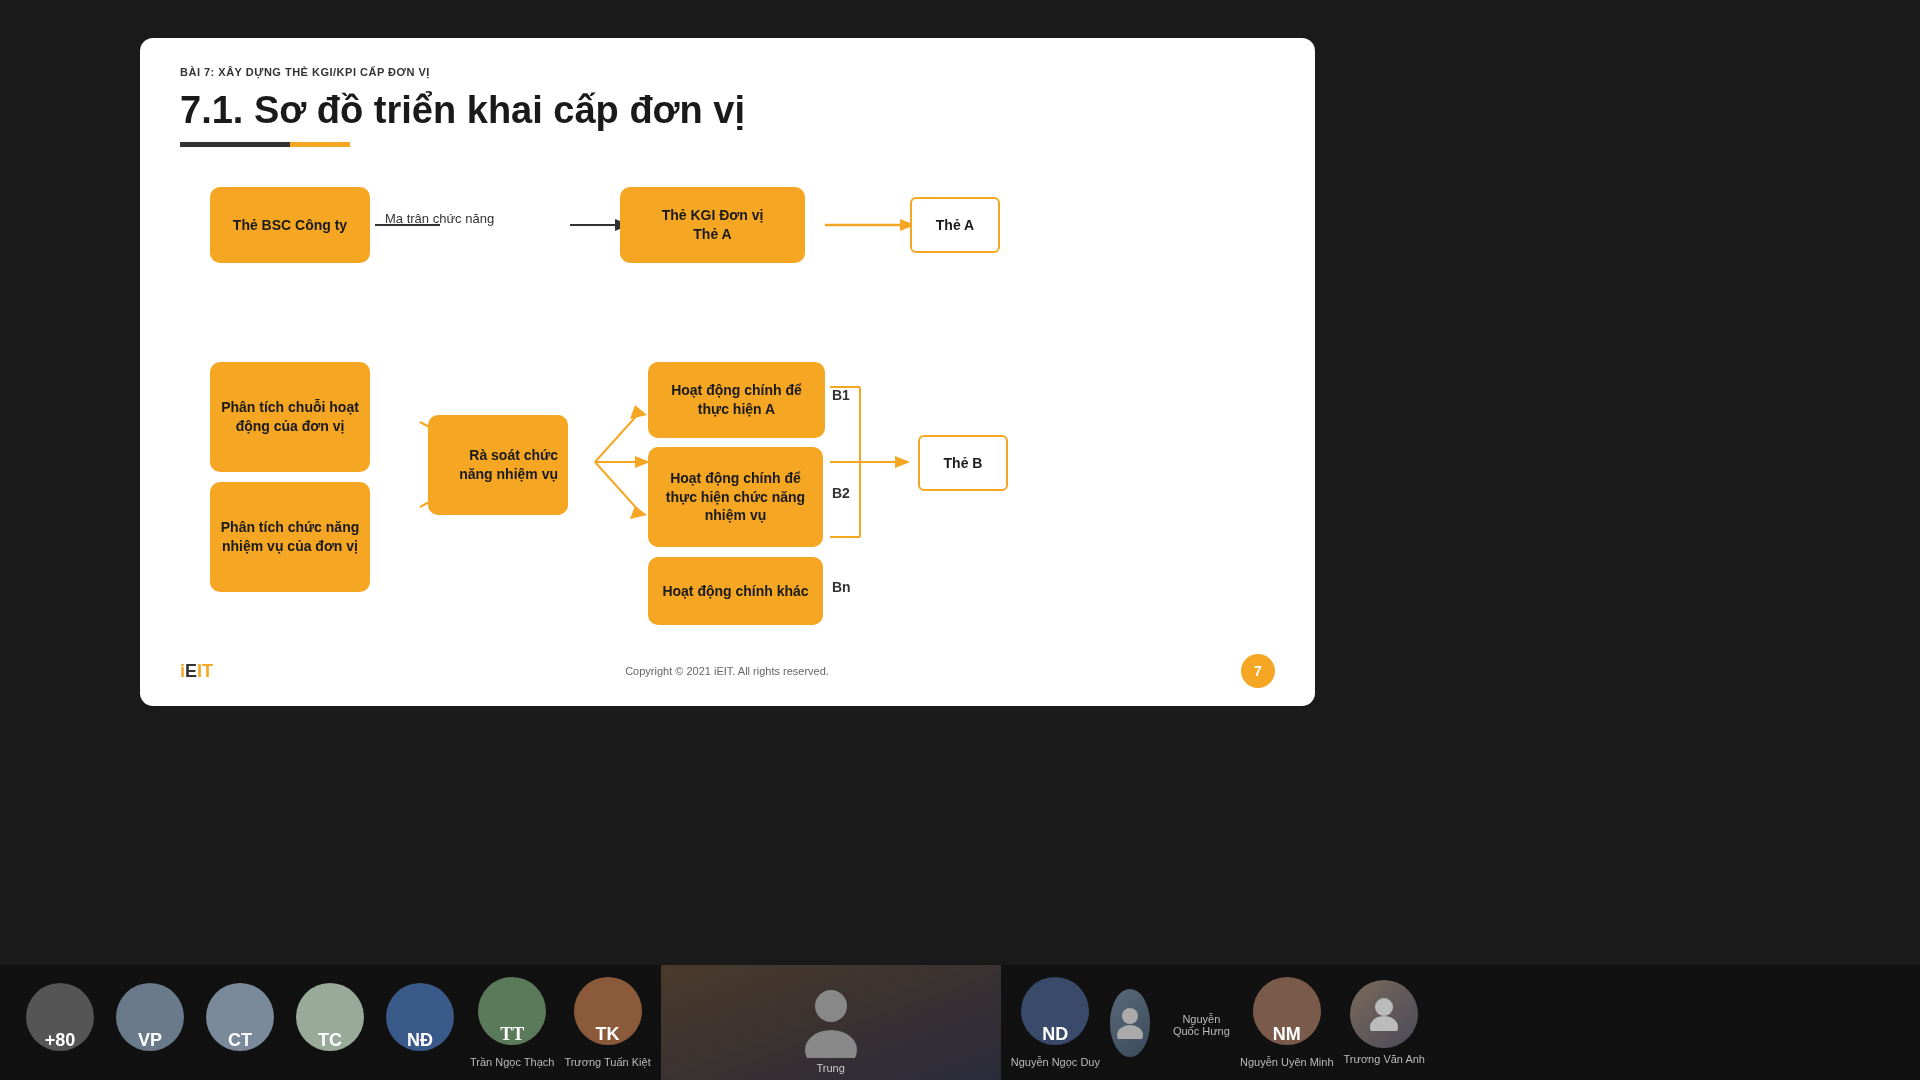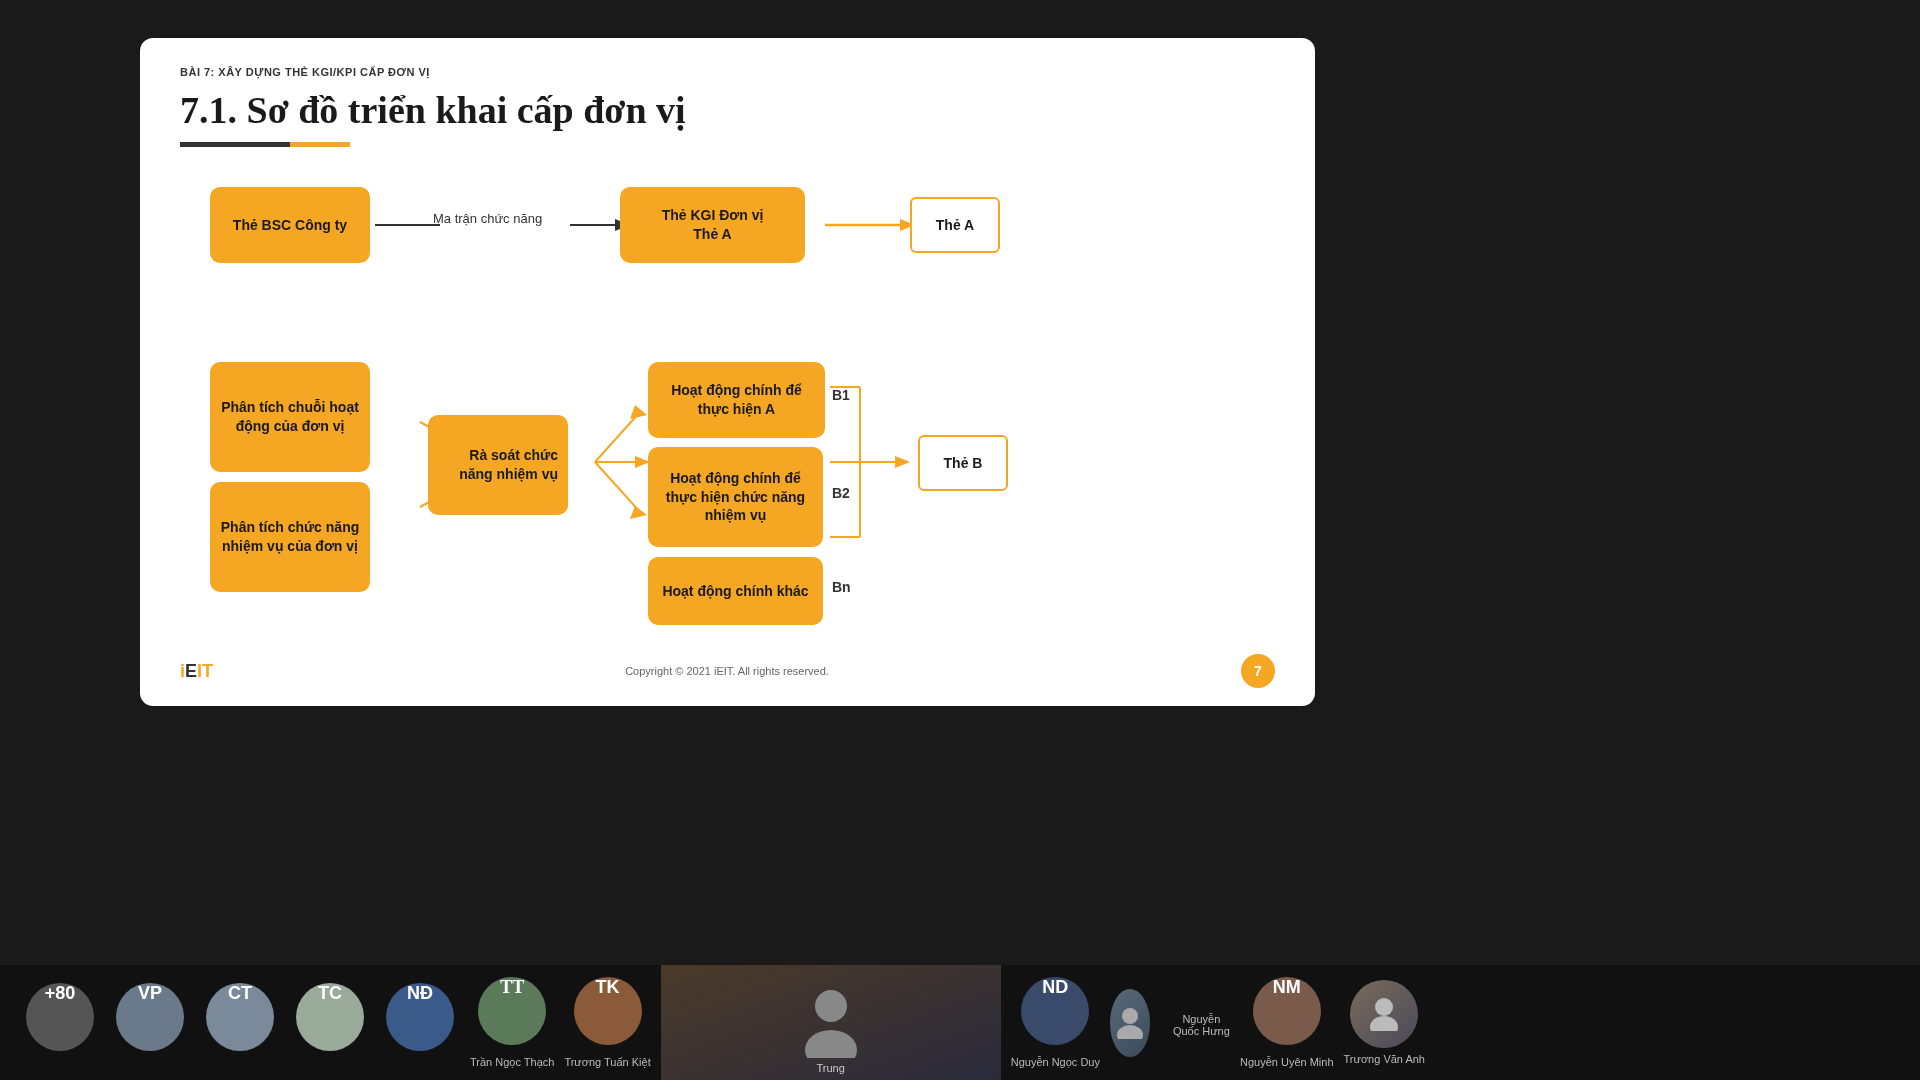--- a/index.html
+++ b/index.html
@@ -36,21 +36,20 @@
       letter-spacing: 0.5px;
       margin-bottom: 10px;
     }
 
     .slide-title {
       font-size: 38px;
       font-weight: bold;
       color: #1a1a1a;
       margin-bottom: 8px;
       line-height: 1.2;
-      font-family: Liberation Serif, serif;
     }
 
     .title-underline {
       display: flex;
       align-items: center;
       margin-bottom: 20px;
     }
 
     .underline-black {
       width: 110px;
@@ -168,21 +167,21 @@
       font-size: 14px;
       font-weight: bold;
       color: #fff;
     }
 
     .avatar {
       width: 68px;
       height: 68px;
       border-radius: 50%;
       display: flex;
-      align-items: flex-start;
+      align-items: flex-end;
       justify-content: center;
       font-size: 18px;
       font-weight: bold;
       color: #fff;
       margin-bottom: 6px;
     }
 
     .avatar-more {
       background: #555;
     }
@@ -290,21 +289,21 @@
         <line x1="650" y1="220" x2="680" y2="220" stroke="#f5a623" stroke-width="2"></line>
         <line x1="650" y1="295" x2="680" y2="295" stroke="#f5a623" stroke-width="2"></line>
         <line x1="650" y1="370" x2="680" y2="370" stroke="#f5a623" stroke-width="2"></line>
         <line x1="680" y1="220" x2="680" y2="370" stroke="#f5a623" stroke-width="2"></line>
         <line x1="680" y1="295" x2="720" y2="295" stroke="#f5a623" stroke-width="2"></line>
         <polygon points="715,289 730,295 715,301" fill="#f5a623"></polygon>
       </svg>
 
       <div class="box" style="left:30px; top:20px; width:160px; height:76px;">Thẻ BSC Công ty</div>
 
-      <div class="label-text" style="left:205px; top:44px;margin-left:48px;">Ma trận chức năng</div>
+      <div class="label-text" style="left:205px; top:44px;">Ma trận chức năng</div>
 
       <div class="box" style="left:440px; top:20px; width:185px; height:76px;">
         <span>Thẻ KGI Đơn vị<br>Thẻ A</span>
       </div>
 
       <div class="box-outline" style="left:730px; top:30px; width:90px; height:56px;">Thẻ A</div>
 
       <div class="box" style="left:30px; top:315px; width:160px; height:110px;">
         <span>Phân tích chức năng nhiệm vụ của đơn vị</span>
       </div>

